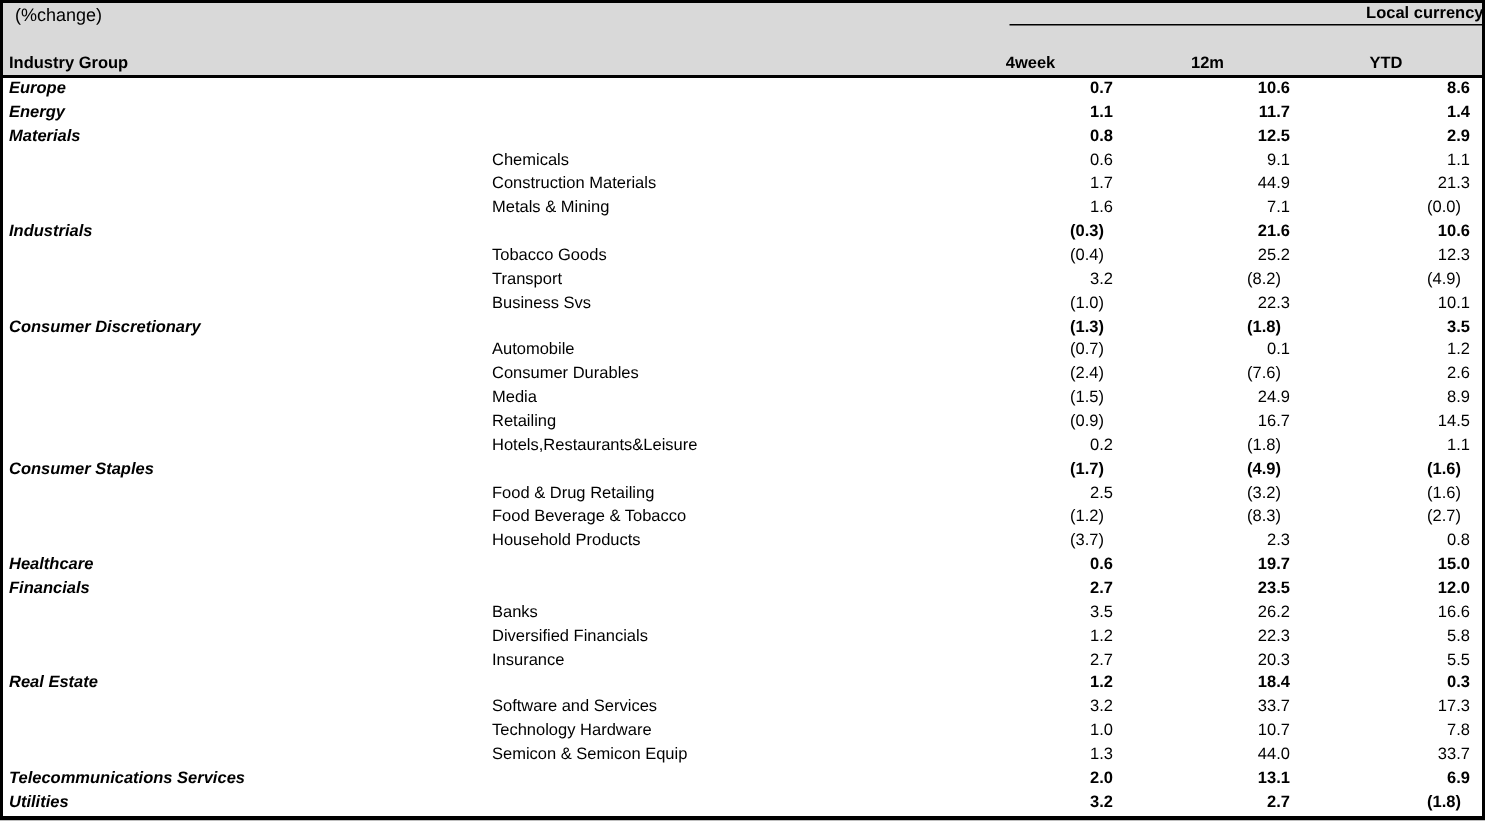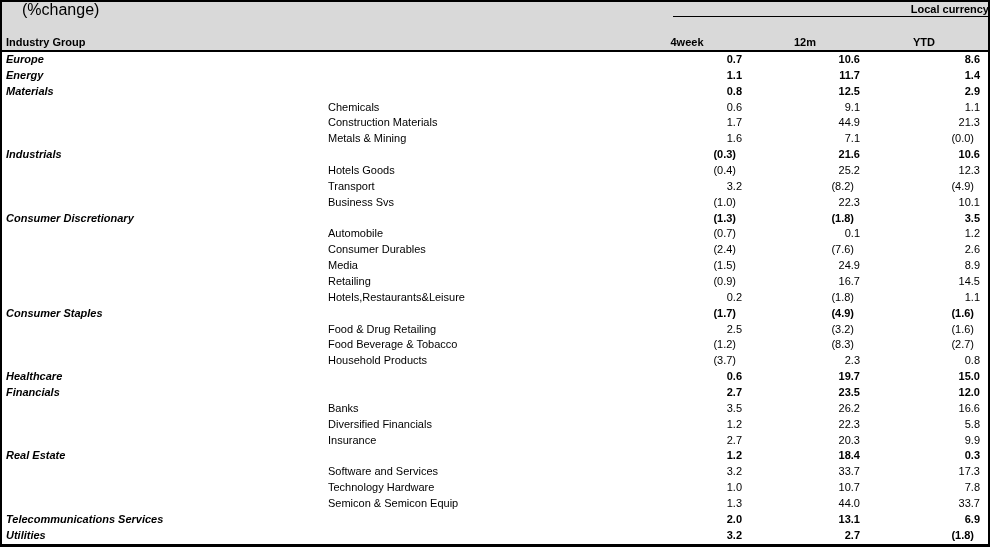--- a/index.html
+++ b/index.html
@@ -11,22 +11,22 @@
     color:#000;
     background:#fff;
     border:2px solid #000;
     border-bottom-width:3px;
     overflow:hidden;
   }
   
   .hdr { background:#d9d9d9; border-bottom:2.5px solid #000; }
   .hdr-row1 { position:relative; height:16px; }
   .pct-label {
-    position:absolute; left:20px; top:1px;
-    font-size:16px; line-height:14px;
+    position:absolute; left:8px; top:1px;
+    font-size:12px; line-height:14px;
   }
   .lc-cell {
     position:absolute; left:671px; top:0; width:316px; height:15px;
     text-align:right; font-weight:bold; font-size:11px; line-height:14px;
     border-bottom:1.5px solid #000;
   }
   .hdr-row2 { display:grid; grid-template-columns:322px 308px 118px 118px 1fr; height:16px;margin-top:16px; }
   .ig-label { font-weight:bold; font-size:11px; line-height:16px; padding-left:4px; }
   .col-hdr { font-weight:bold; font-size:11px; line-height:16px; text-align:center; padding-right:8px; }
   
@@ -103,21 +103,21 @@
       </div>
       <div class="row group">
         <span class="cell-group">Industrials</span>
         <span class="cell-sub"></span>
         <span class="cell-num neg">(0.3)</span>
         <span class="cell-num pos">21.6</span>
         <span class="cell-num pos">10.6</span>
       </div>
       <div class="row">
         <span class="cell-group"></span>
-        <span class="cell-sub">Hotels Goods</span>
+        <span class="cell-sub">Tobacco Goods</span>
         <span class="cell-num neg">(0.4)</span>
         <span class="cell-num pos">25.2</span>
         <span class="cell-num pos">12.3</span>
       </div>
       <div class="row">
         <span class="cell-group"></span>
         <span class="cell-sub">Transport</span>
         <span class="cell-num pos">3.2</span>
         <span class="cell-num neg">(8.2)</span>
         <span class="cell-num neg">(4.9)</span>
@@ -225,21 +225,21 @@
         <span class="cell-sub">Diversified Financials</span>
         <span class="cell-num pos">1.2</span>
         <span class="cell-num pos">22.3</span>
         <span class="cell-num pos">5.8</span>
       </div>
       <div class="row">
         <span class="cell-group"></span>
         <span class="cell-sub">Insurance</span>
         <span class="cell-num pos">2.7</span>
         <span class="cell-num pos">20.3</span>
-        <span class="cell-num pos">9.9</span>
+        <span class="cell-num pos">5.5</span>
       </div>
       <div class="row group">
         <span class="cell-group">Real Estate</span>
         <span class="cell-sub"></span>
         <span class="cell-num pos">1.2</span>
         <span class="cell-num pos">18.4</span>
         <span class="cell-num pos">0.3</span>
       </div>
       <div class="row">
         <span class="cell-group"></span>

